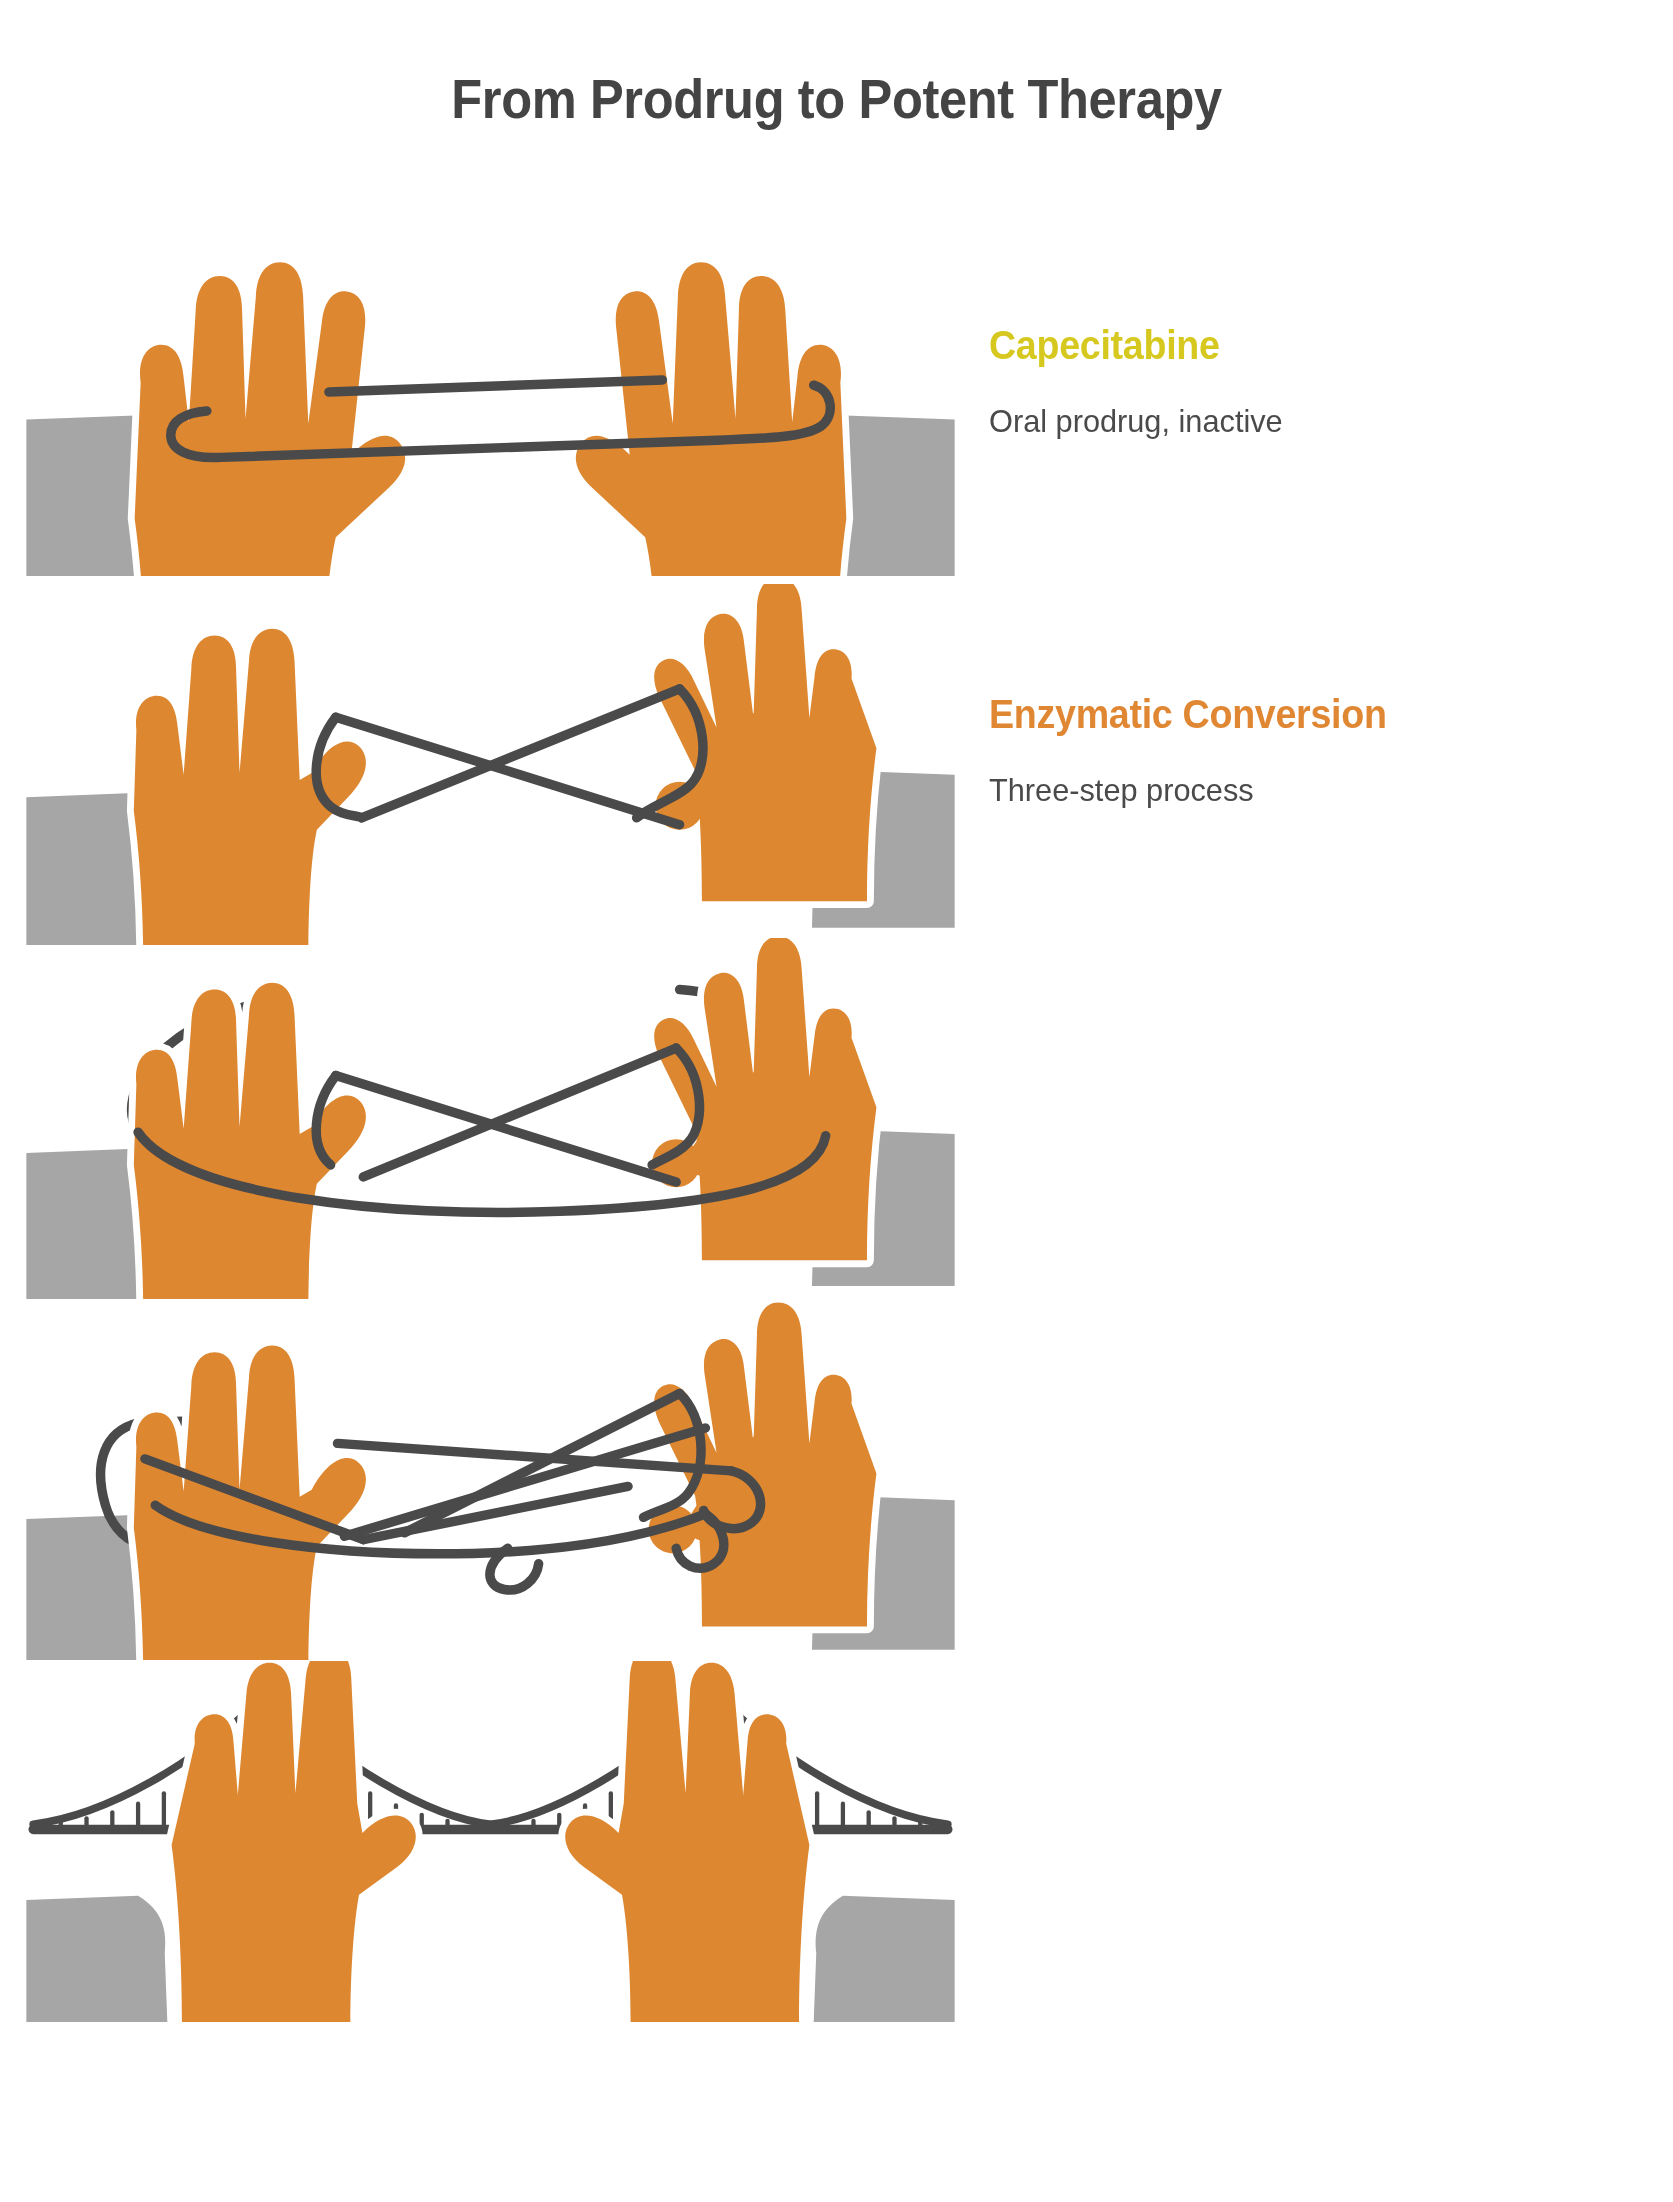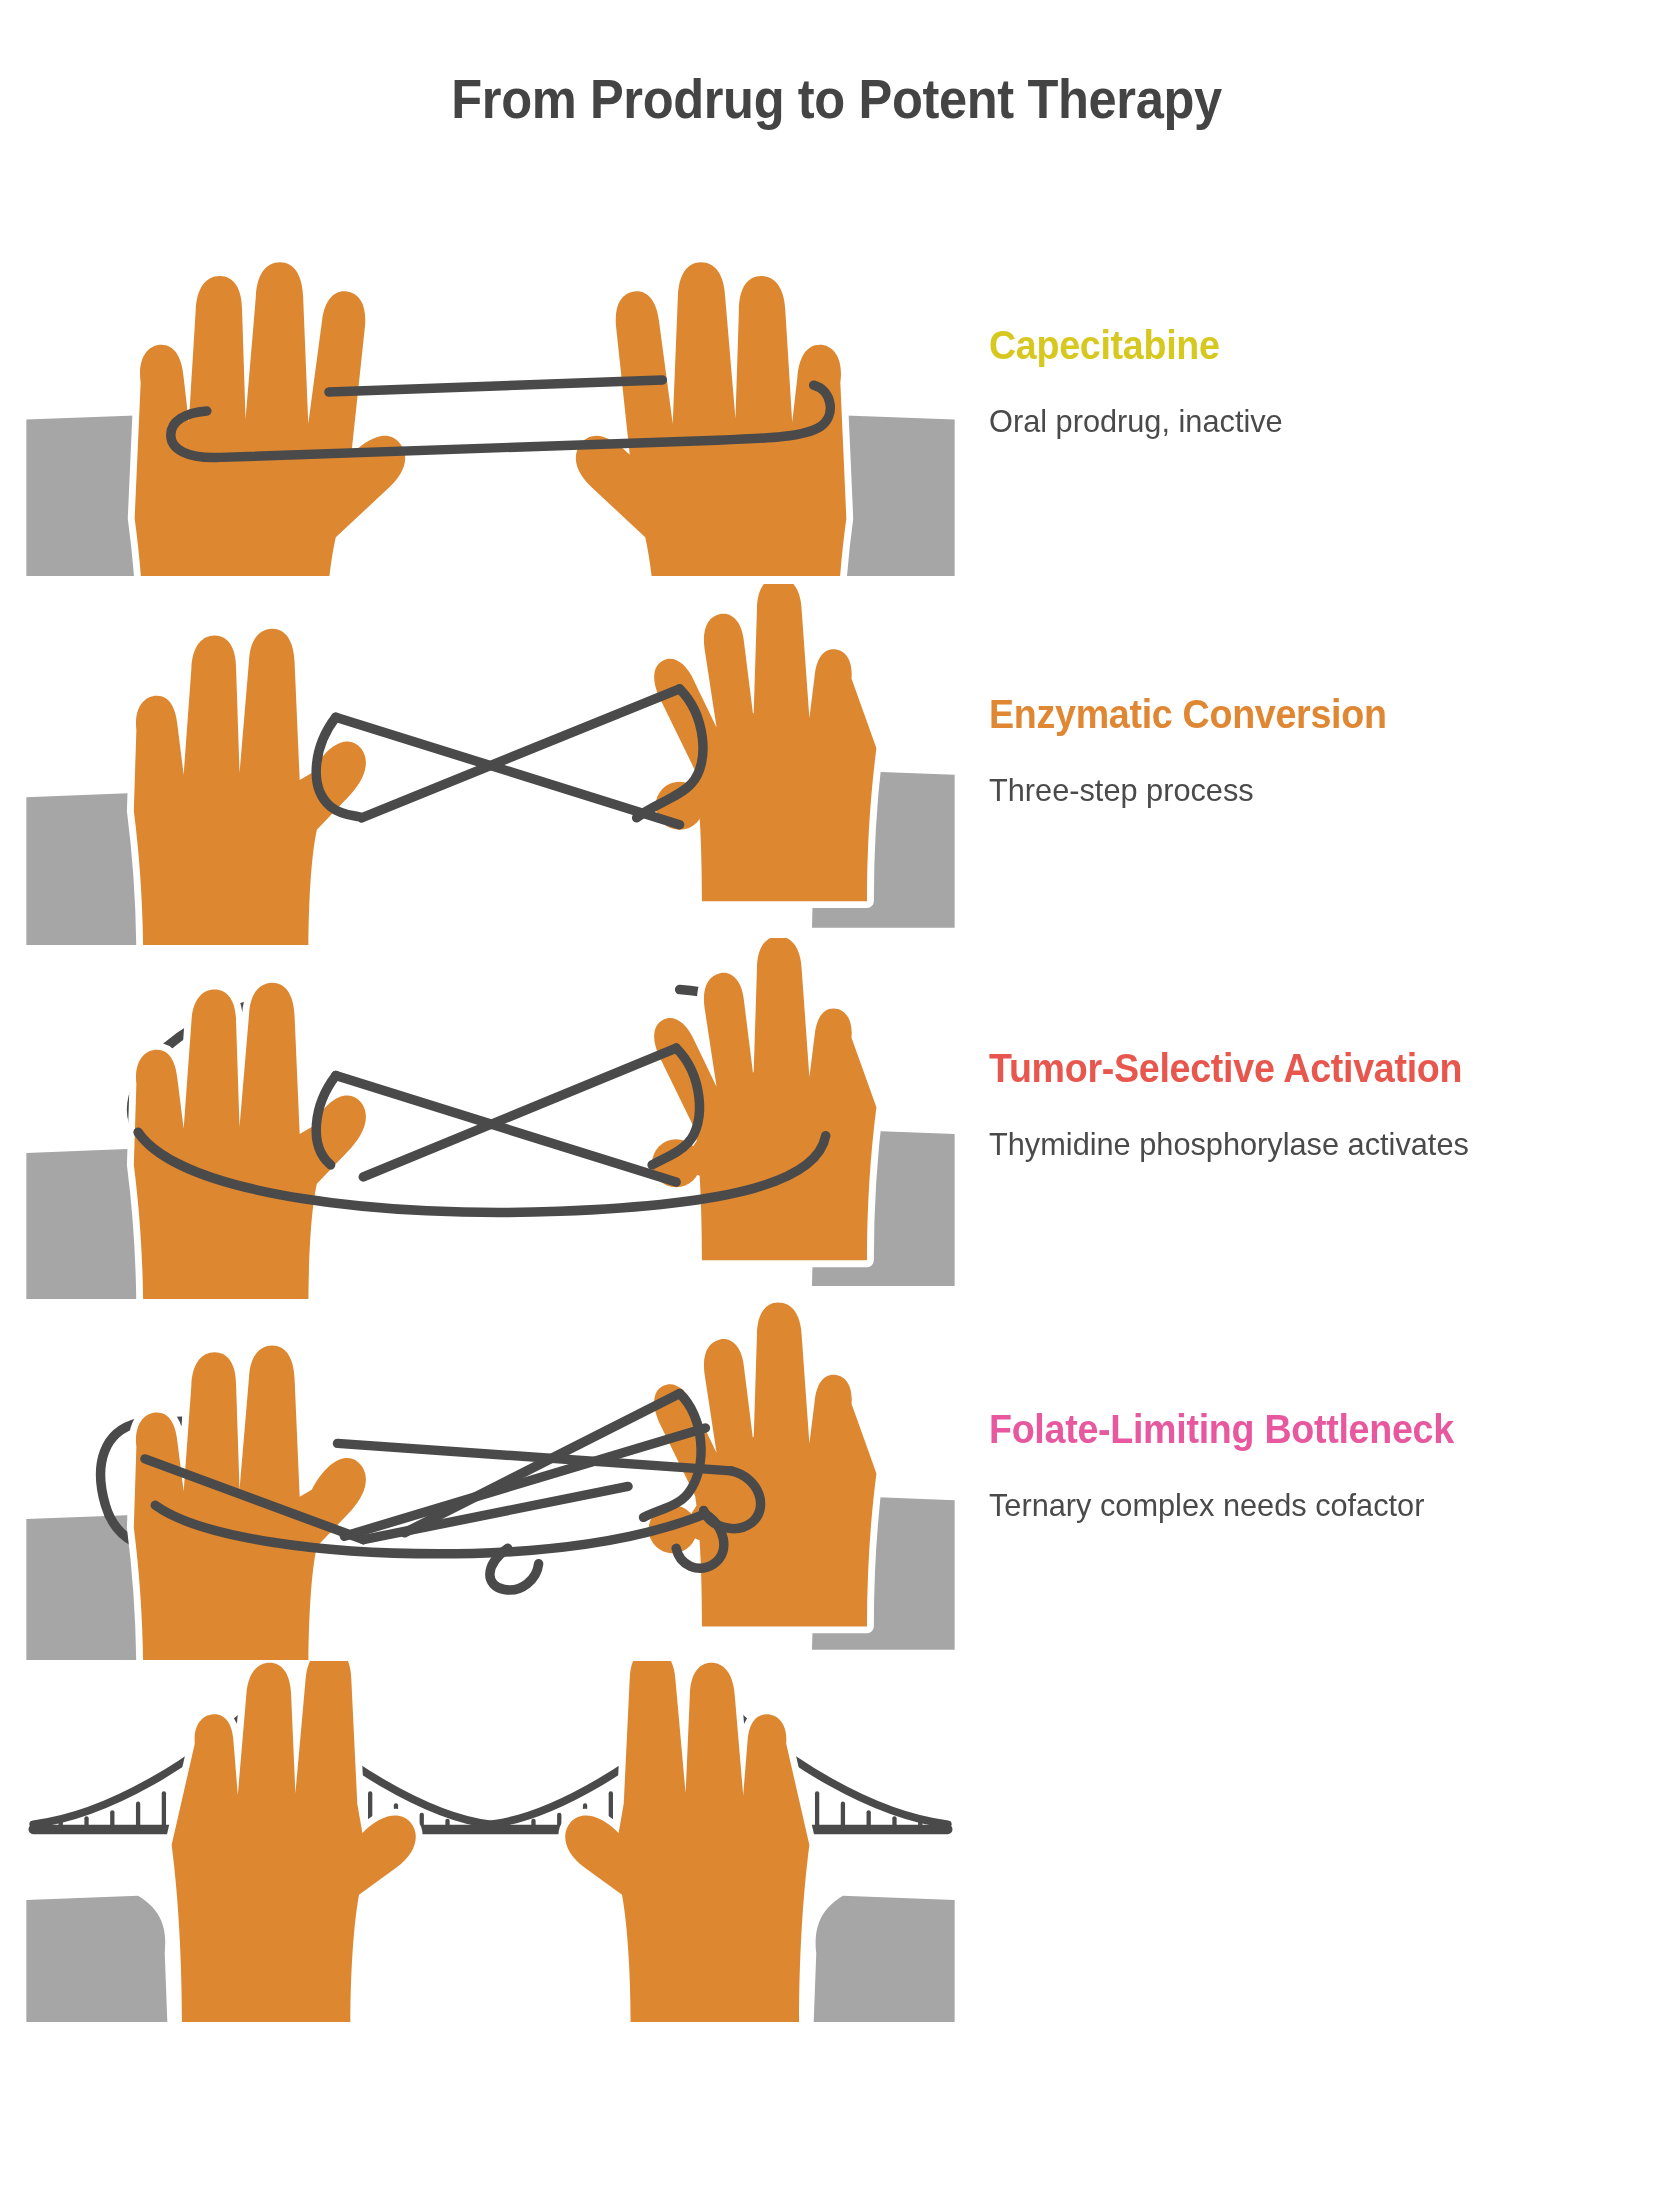--- a/index.html
+++ b/index.html
@@ -158,24 +158,20 @@
 
         <g fill="none" stroke="#4A4A4A" stroke-width="11" stroke-linecap="round">
           <path d="M360,160 L756,284"></path>
           <path d="M756,128 L392,278"></path>
           <path d="M130,226 C180,300 420,326 620,318 C820,310 920,284 930,230"></path>
           <path d="M360,160 c-26,34 -32,82 -6,104"></path>
           <path d="M756,128 c30,30 36,86 14,110 c-10,12 -28,18 -42,26"></path>
         </g>
       </svg>
     </div>
-    <div class="row-text">
-      <div class="step-title" style="color:#E8574E">Tumor-Selective Activation</div>
-      <div class="step-sub">Thymidine phosphorylase activates</div>
-    </div>
   </div>
 
   <div class="row" id="row4" style="top:1299px">
     <div class="row-art">
       <svg viewBox="0 0 1080 420" xmlns="http://www.w3.org/2000/svg">
         <g>
           <path d="M0,256 L132,251 C160,268 166,290 163,318 L166,420 L0,420 Z" fill="#A6A6A6"></path>
         </g>
         <g>
           <path d="M1080,234 L948,229 C920,246 914,268 917,296 L914,408 L1080,408 Z" fill="#A6A6A6"></path>
@@ -209,24 +205,20 @@
           <path d="M392,280 L700,218"></path>
           <path d="M440,272 L760,110"></path>
           <path d="M150,240 C200,276 340,300 520,296 C660,292 740,270 790,250"></path>
           <path d="M760,110 c28,26 34,84 10,116 c-12,16 -38,20 -52,28"></path>
           <path d="M790,250 c22,14 30,44 10,58 c-18,12 -40,2 -44,-18"></path>
           <path d="M820,200 c34,8 44,44 24,60 c-18,14 -48,6 -56,-14"></path>
           <path d="M560,290 c-28,20 -26,44 -4,48 c20,4 38,-12 40,-30"></path>
         </g>
       </svg>
     </div>
-    <div class="row-text">
-      <div class="step-title" style="color:#E8589F">Folate-Limiting Bottleneck</div>
-      <div class="step-sub">Ternary complex needs cofactor</div>
-    </div>
   </div>
 
   <div class="row" id="row5" style="top:1661px">
     <div class="row-art">
       <svg viewBox="0 0 1080 420" xmlns="http://www.w3.org/2000/svg">
         <g>
           <path d="M0,278 L130,273 C158,290 164,312 161,340 L164,420 L0,420 Z" fill="#A6A6A6"></path>
         </g>
         <g>
           <path d="M1080,278 L950,273 C922,290 916,312 919,340 L916,420 L1080,420 Z" fill="#A6A6A6"></path>

